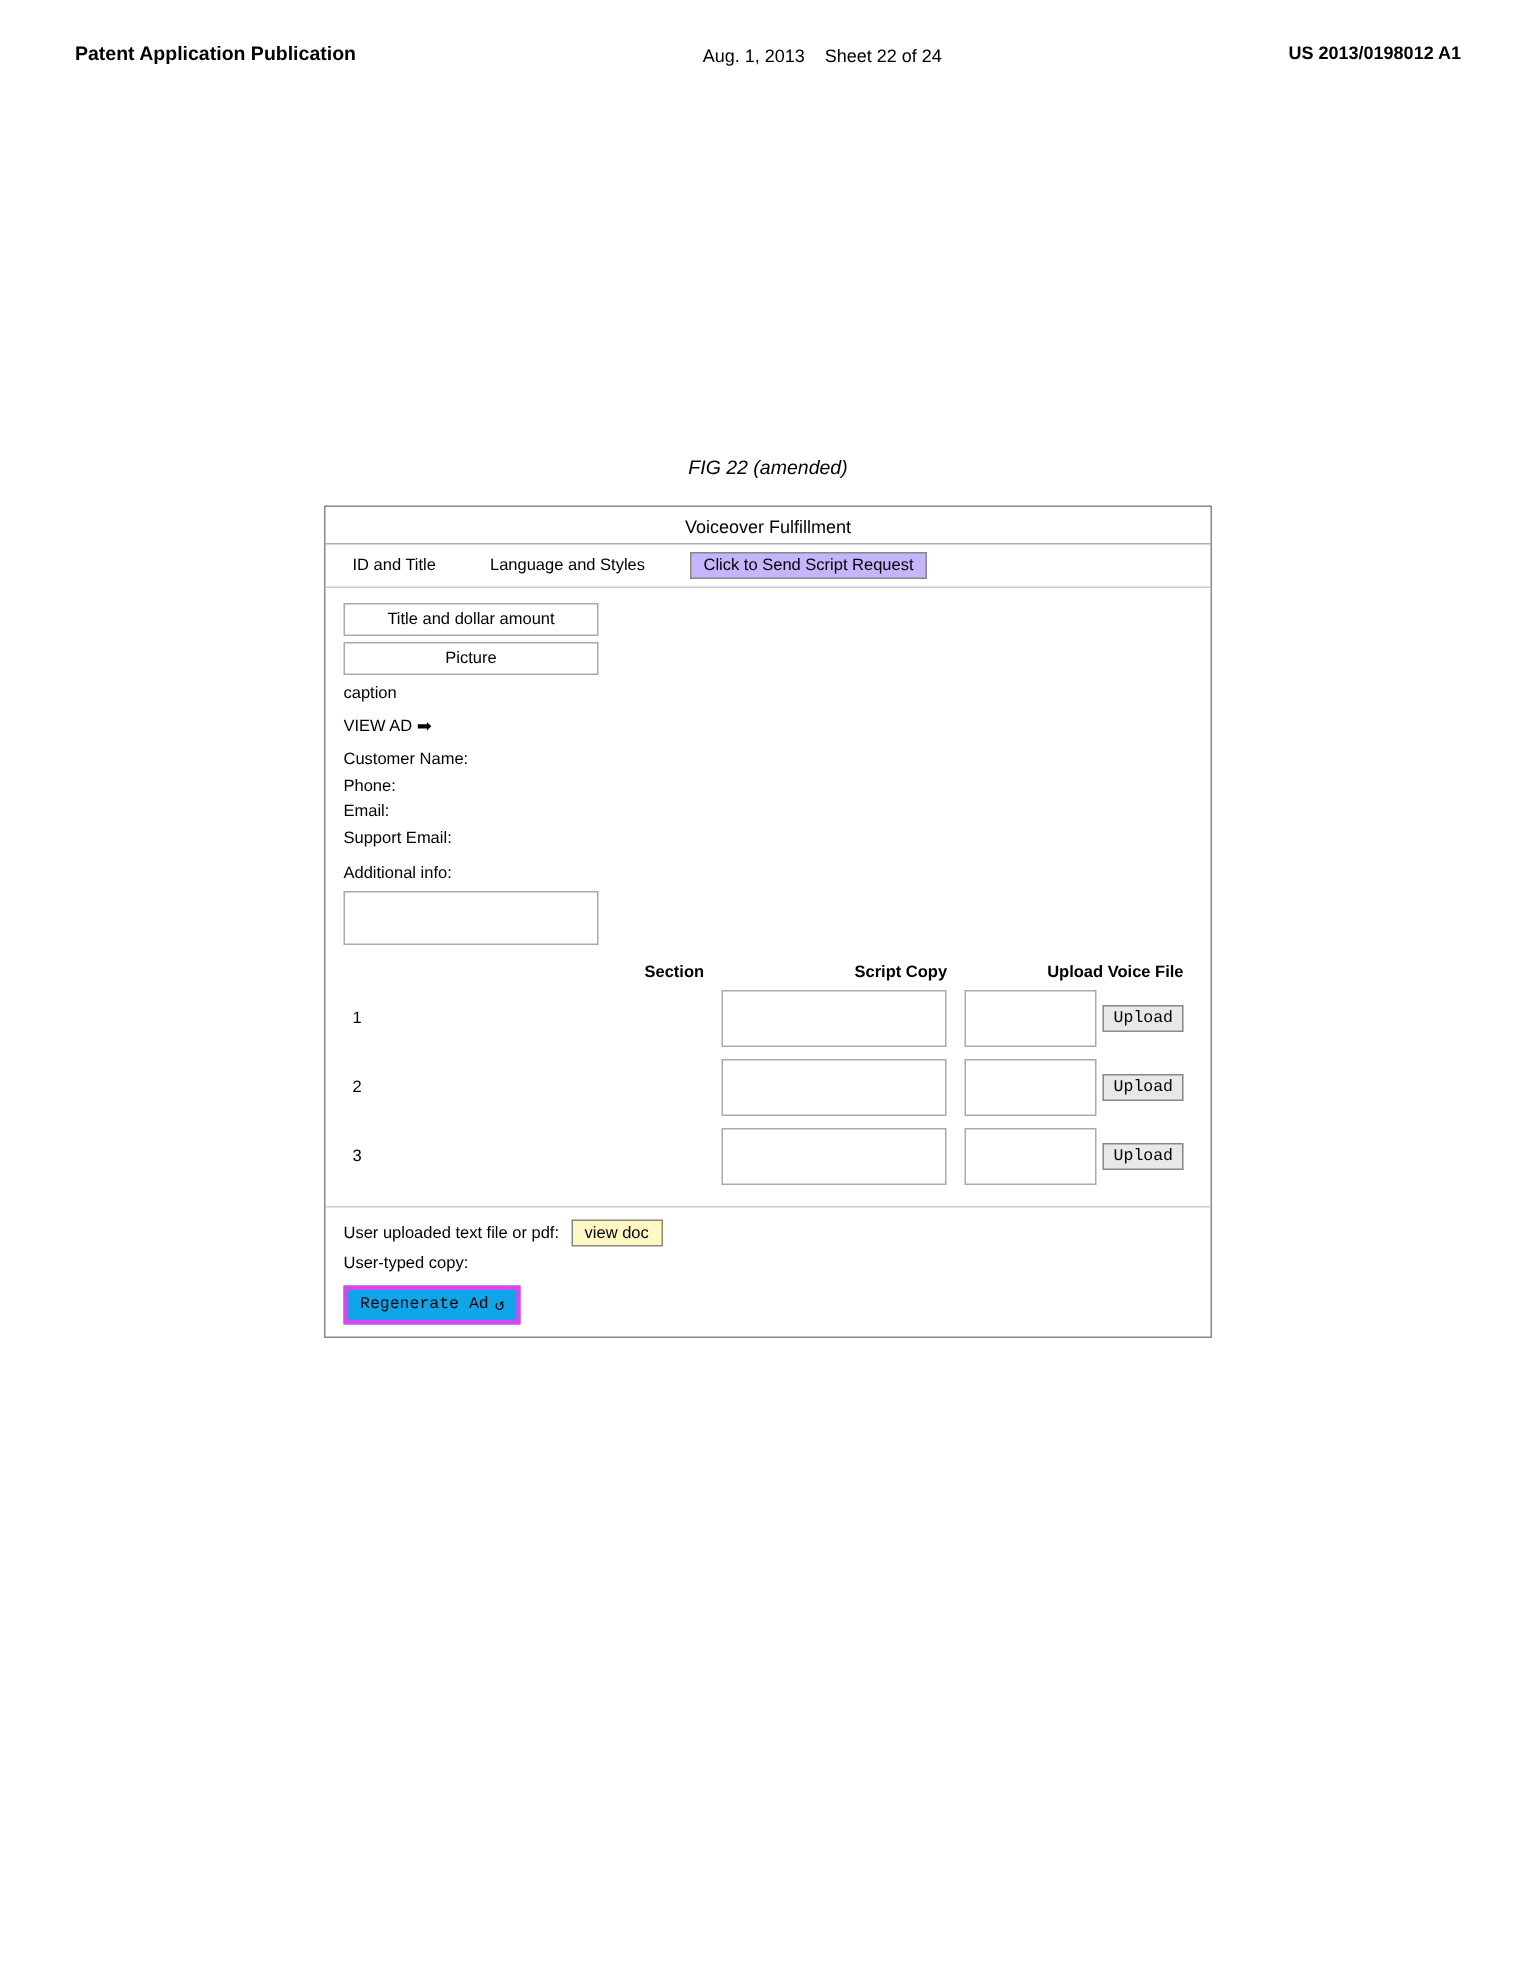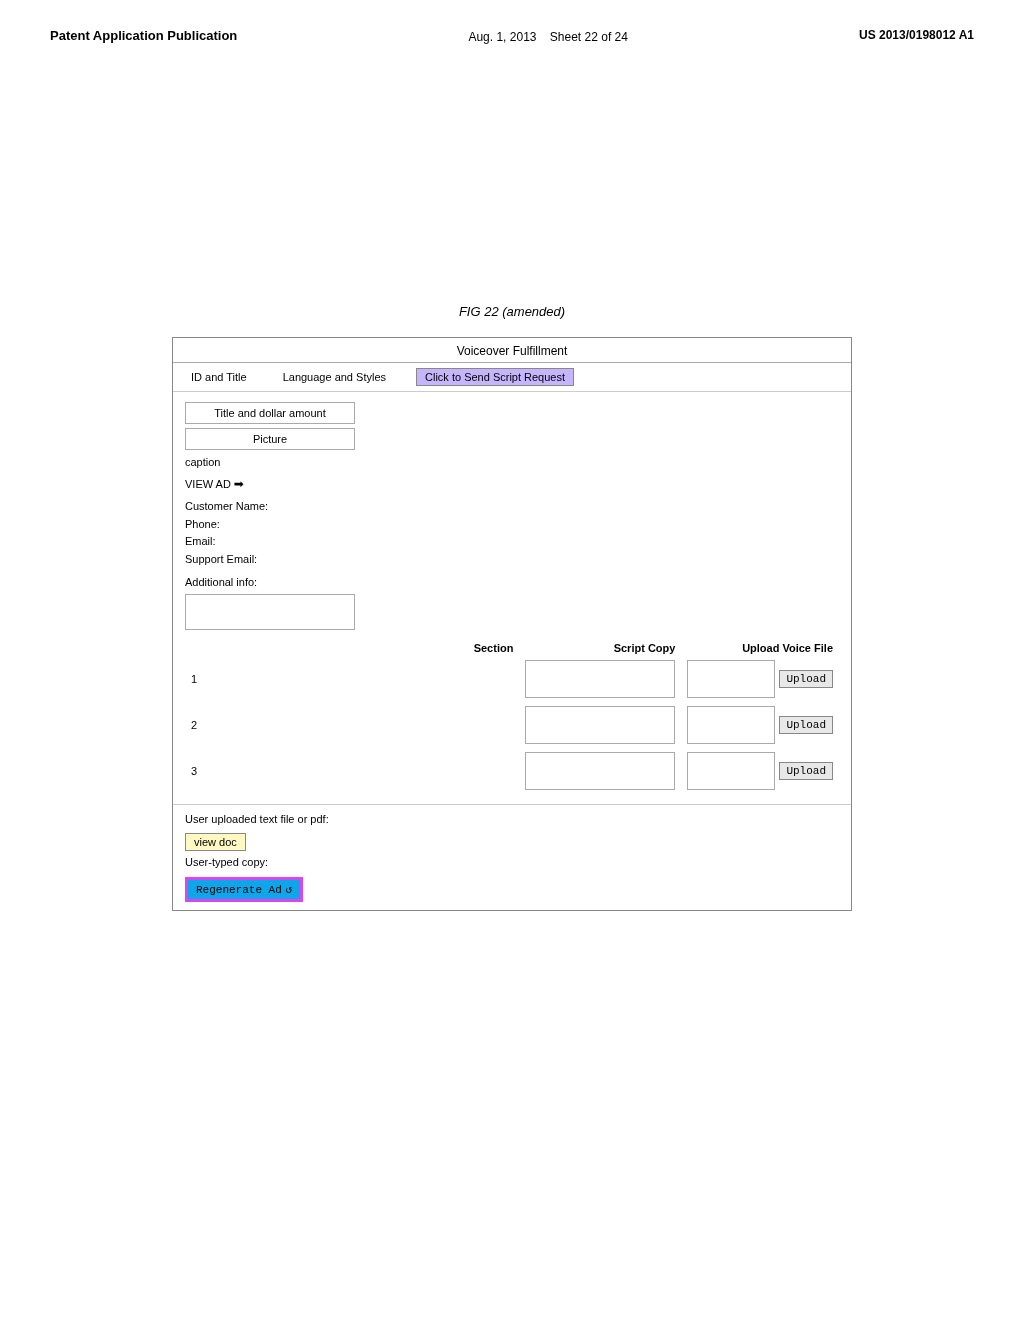--- a/index.html
+++ b/index.html
@@ -40,21 +40,21 @@
     .fig-caption {
       text-align: center;
       margin-top: 260px;
       font-size: 13px;
       font-style: italic;
     }
 
     
     .diagram-container {
       margin: 18px auto 0 auto;
-      width: 680px;
+      width: 592px;
       border: 1.5px solid #888;
       background: #fff;
       padding: 0;
     }
 
     
     .dialog-titlebar {
       text-align: center;
       font-size: 12px;
       padding: 6px 10px 4px 10px;
@@ -198,24 +198,23 @@
     
     .bottom-bar {
       border-top: 1px solid #ccc;
       padding: 8px 12px;
       display: flex;
       flex-direction: column;
       gap: 5px;
     }
     .bottom-row {
       display: flex;
-      align-items: flex-start;
+      align-items: center;
       gap: 8px;
       font-size: 11px;
-      flex-direction: column;
     }
     .view-doc-btn {
       border: 1px solid #888;
       background: #fef9c3;
       font-size: 11px;
       padding: 2px 8px;
       cursor: pointer;
     }
     .regen-row {
       display: flex;

